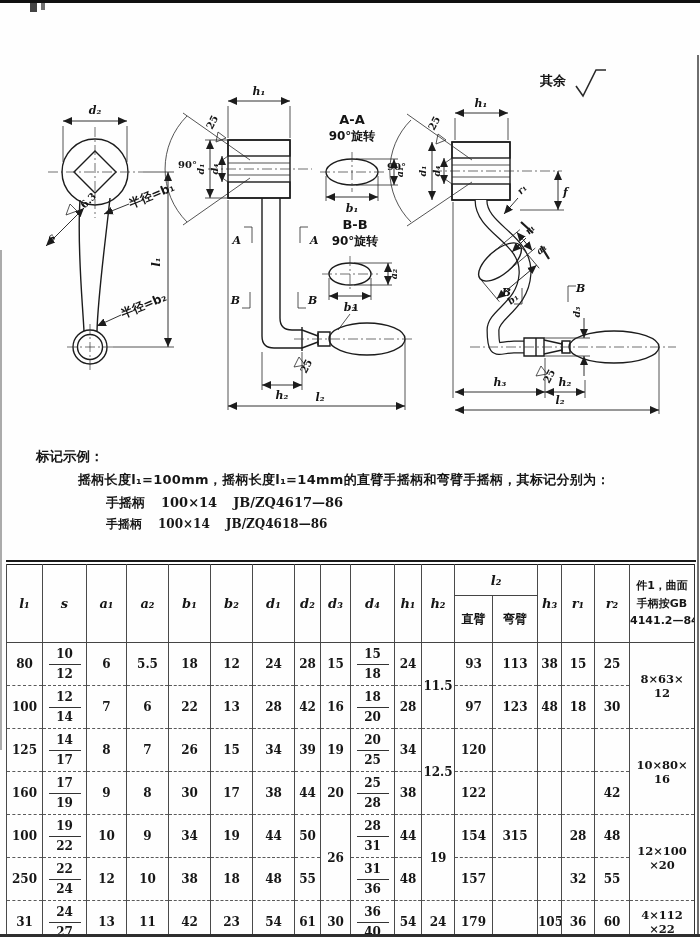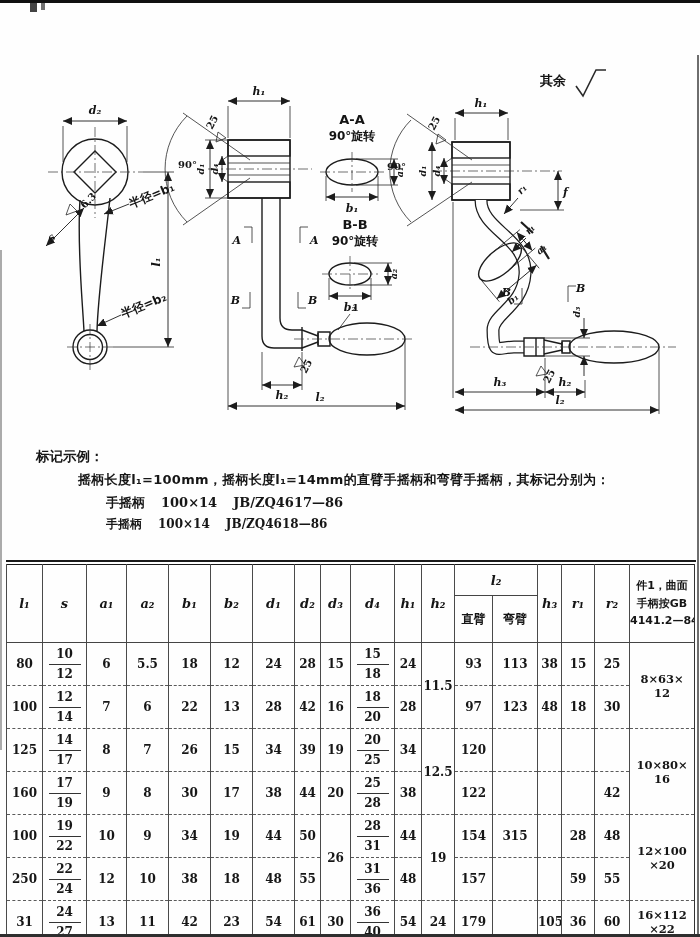--- a/index.html
+++ b/index.html
@@ -440,21 +440,21 @@
           <td>10</td>
           <td>38</td>
           <td>18</td>
           <td>48</td>
           <td>55</td>
           <td><div class="stack"><span>31</span><span>36</span></div></td>
           <td>48</td>
           <td>157</td>
           <td></td>
           <td></td>
-          <td>59</td>
+          <td>32</td>
           <td>55</td>
         </tr>
         <tr>
           <td>31</td>
           <td><div class="stack"><span>24</span><span>27</span></div></td>
           <td>13</td>
           <td>11</td>
           <td>42</td>
           <td>23</td>
           <td>54</td>
@@ -462,21 +462,21 @@
           <td>30</td>
           <td><div class="stack"><span>36</span><span>40</span></div></td>
           <td>54</td>
           <td>24</td>
           <td>179</td>
           <td></td>
           <td>105</td>
           <td>36</td>
           <td>60</td>
           <td class="partcell">
-              <span>16×112</span>
+              <span>4×112</span>
               <span>×22</span>
             </td>
         </tr>
       </tbody>
     </table>
   </div>
 
   <div class="bottom-smudge"></div>
 </div>
 

